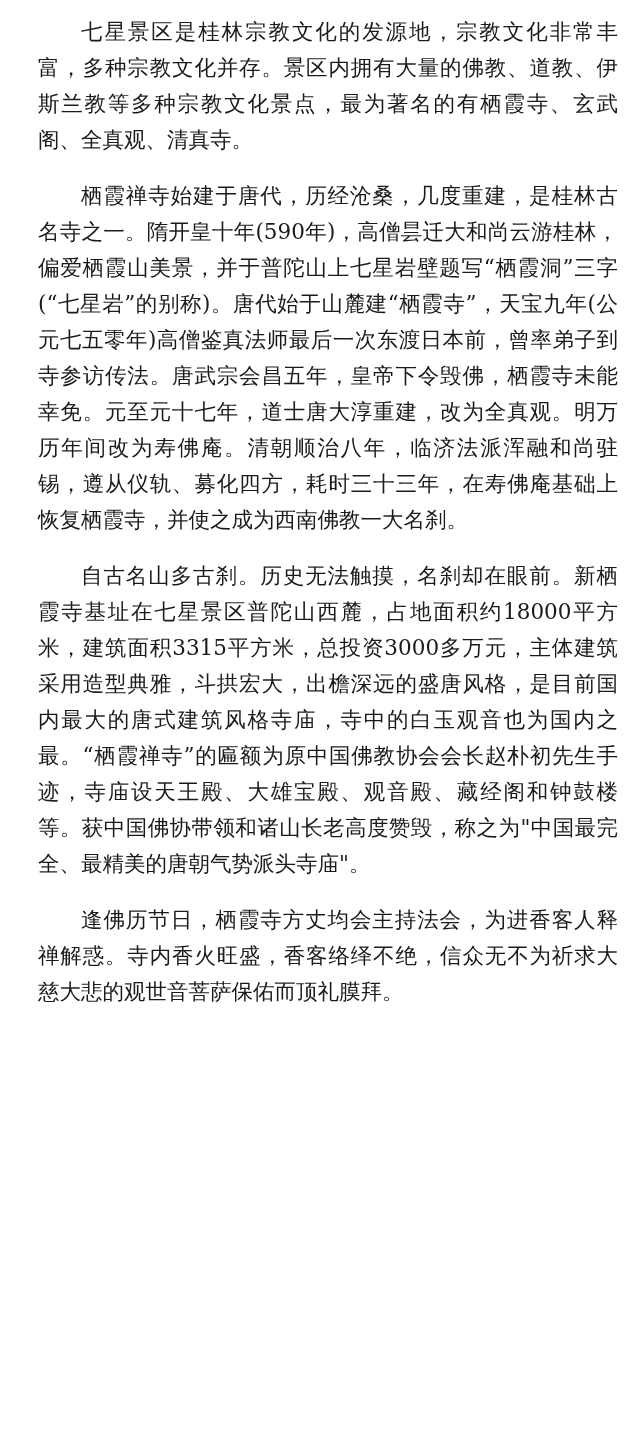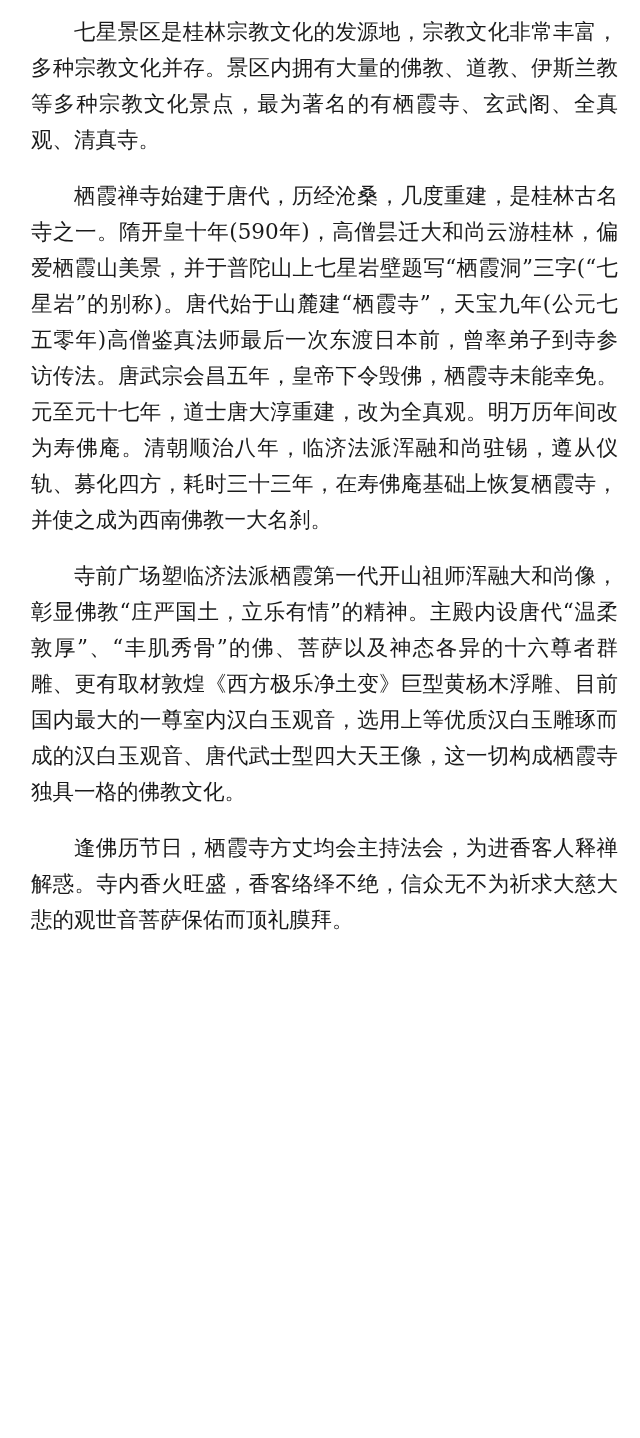--- a/index.html
+++ b/index.html
@@ -12,34 +12,34 @@
     height: 1438px;
     font-family: "DejaVu Serif", "Liberation Serif", serif;
     color: #1a1a1a;
   }
   #article {
     box-sizing: border-box;
     width: 640px;
     padding: 14px 22px 10px 22px;
   }
   .para {
-    margin: 0 0 20px 9px;
+    margin: 0 0 20px 16px;
     font-size: 21.5px;
     line-height: 36px;
     text-align: justify;
     text-justify: inter-ideograph;
     text-indent: 2em;
     letter-spacing: 0px;
     word-break: break-all;
   }
   .para:last-child {
     margin-bottom: 0;
   }
 </style>
 </head>
 <body>
 
 <div id="article">
   <p class="para">七星景区是桂林宗教文化的发源地，宗教文化非常丰富，多种宗教文化并存。景区内拥有大量的佛教、道教、伊斯兰教等多种宗教文化景点，最为著名的有栖霞寺、玄武阁、全真观、清真寺。</p>
   <p class="para">栖霞禅寺始建于唐代，历经沧桑，几度重建，是桂林古名寺之一。隋开皇十年(590年)，高僧昙迁大和尚云游桂林，偏爱栖霞山美景，并于普陀山上七星岩壁题写“栖霞洞”三字(“七星岩”的别称)。唐代始于山麓建“栖霞寺”，天宝九年(公元七五零年)高僧鉴真法师最后一次东渡日本前，曾率弟子到寺参访传法。唐武宗会昌五年，皇帝下令毁佛，栖霞寺未能幸免。元至元十七年，道士唐大淳重建，改为全真观。明万历年间改为寿佛庵。清朝顺治八年，临济法派浑融和尚驻锡，遵从仪轨、募化四方，耗时三十三年，在寿佛庵基础上恢复栖霞寺，并使之成为西南佛教一大名刹。</p>
-  <p class="para">寺前广场塑临济法派栖霞第一代开山祖师浑融大和尚像，彰显佛教“庄严国土，立乐有情”的精神。主殿内设唐代“温柔敦厚”、“丰肌秀骨”的佛、菩萨以及神态各异的十六尊者群雕、更有取材敦煌《西方极乐净土变》巨型黄杨木浮雕、目前国内最大的一尊室内汉白玉观音，选用上等优质汉白玉雕琢而成的汉白玉观音、唐代武士型四大天王像，这一切构成栖霞寺独具一格的佛教文化。</p>
+  <p class="para">自古名山多古刹。历史无法触摸，名刹却在眼前。新栖霞寺基址在七星景区普陀山西麓，占地面积约18000平方米，建筑面积3315平方米，总投资3000多万元，主体建筑采用造型典雅，斗拱宏大，出檐深远的盛唐风格，是目前国内最大的唐式建筑风格寺庙，寺中的白玉观音也为国内之最。“栖霞禅寺”的匾额为原中国佛教协会会长赵朴初先生手迹，寺庙设天王殿、大雄宝殿、观音殿、藏经阁和钟鼓楼等。获中国佛协带领和诸山长老高度赞毁，称之为"中国最完全、最精美的唐朝气势派头寺庙"。</p>
   <p class="para">逢佛历节日，栖霞寺方丈均会主持法会，为进香客人释禅解惑。寺内香火旺盛，香客络绎不绝，信众无不为祈求大慈大悲的观世音菩萨保佑而顶礼膜拜。</p>
 </div>
 
 </body></html>

